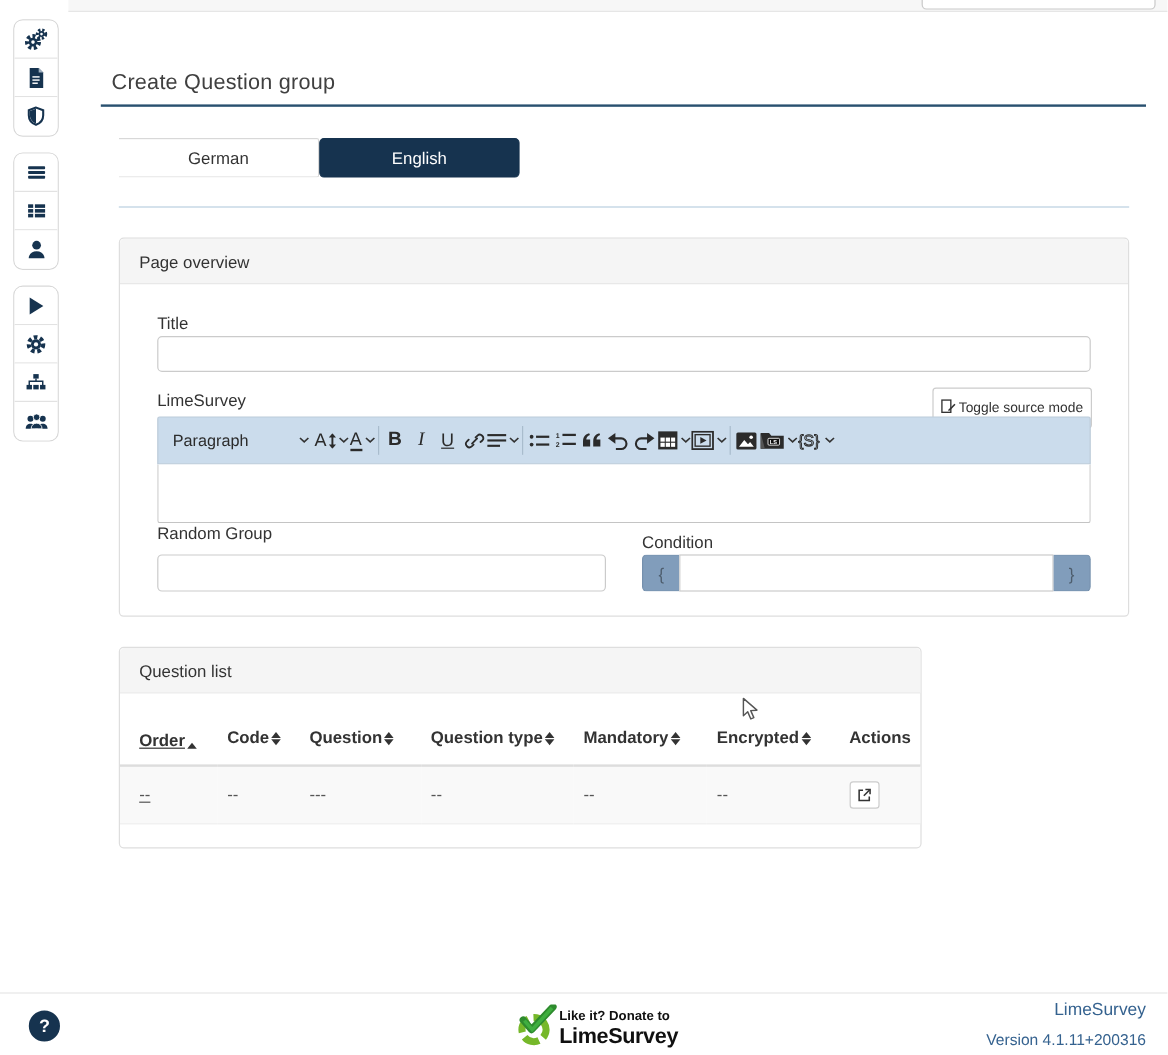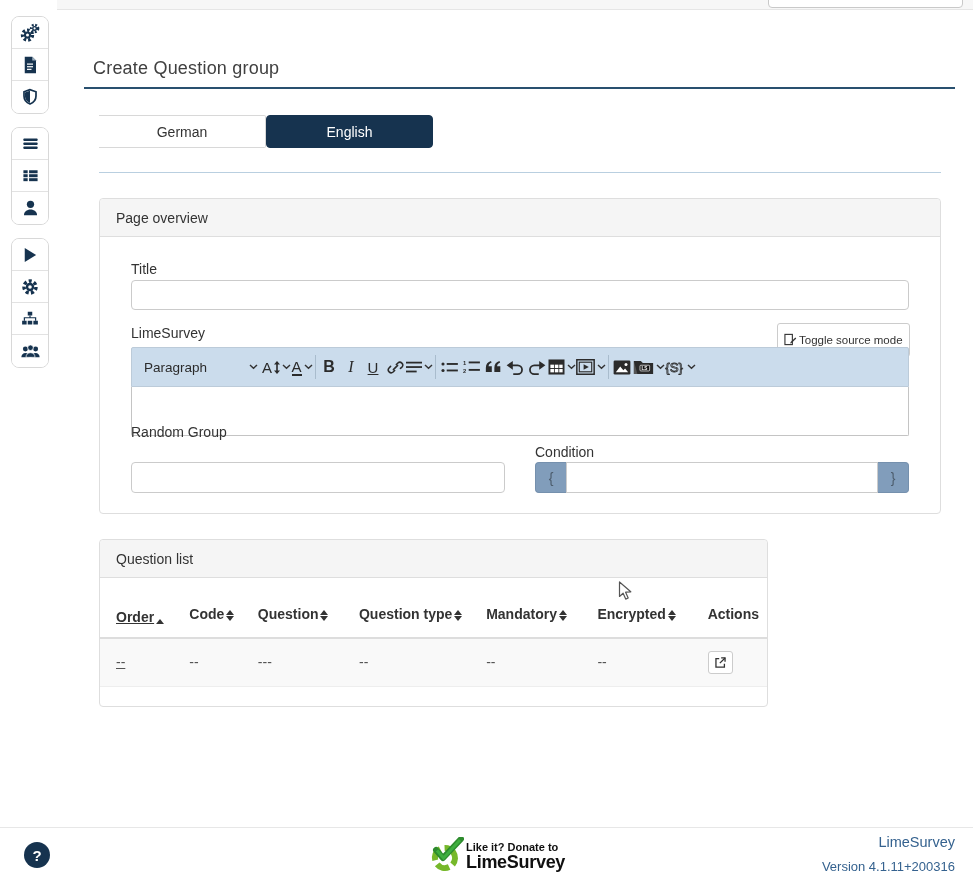--- a/index.html
+++ b/index.html
@@ -56,21 +56,21 @@
             border-radius:2px; cursor:pointer; color:#2b2b2b; }
   .tb-sep { width:1px; height:24px; background:#a9bccd; margin:0 2px; }
   #tb-paragraph { width:122px; justify-content:space-between; padding:0 4px; font-size:13.5px; }
   .glyph-b { font-weight:bold; font-size:16px; }
   .glyph-i { font-style:italic; font-family:"Liberation Serif",serif; font-size:16px; }
   .glyph-u { font-size:15px; text-decoration:underline; }
   .glyph-a { font-size:15px; }
   .glyph-acolor { font-size:15px; border-bottom:2px solid #2b2b2b; line-height:15px; }
 
   
-  #lbl-random { left:131px; top:424px; }
+  #lbl-random { left:131px; top:436px; }
   #inp-random { left:131px; top:462px; width:374px; height:31px; }
   #lbl-cond   { left:535px; top:444px; }
   #cond-group { left:535px; top:462px; width:374px; height:31px; display:flex; }
   .cond-addon { width:31px; background:#819dbb; border:1px solid #7590ad; display:flex; align-items:center; justify-content:center;
                 color:#4d5d6d; font-size:14px; }
   .cond-addon.left  { border-radius:4px 0 0 4px; border-right:none; }
   .cond-addon.right { border-radius:0 4px 4px 0; border-left:none; }
   #inp-cond { flex:1; border:1px solid #cbcbcb; border-radius:0; height:31px; font-size:13px; padding:0 8px; outline:none; }
 
   

